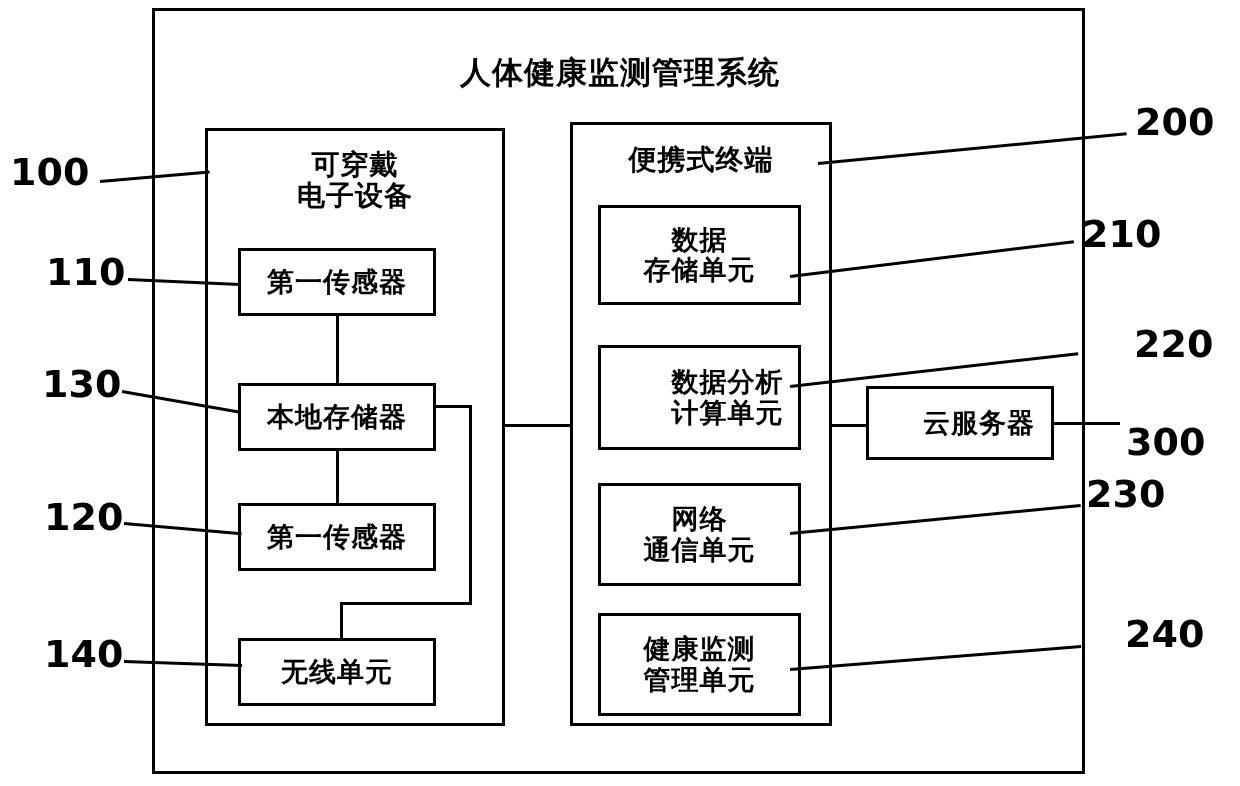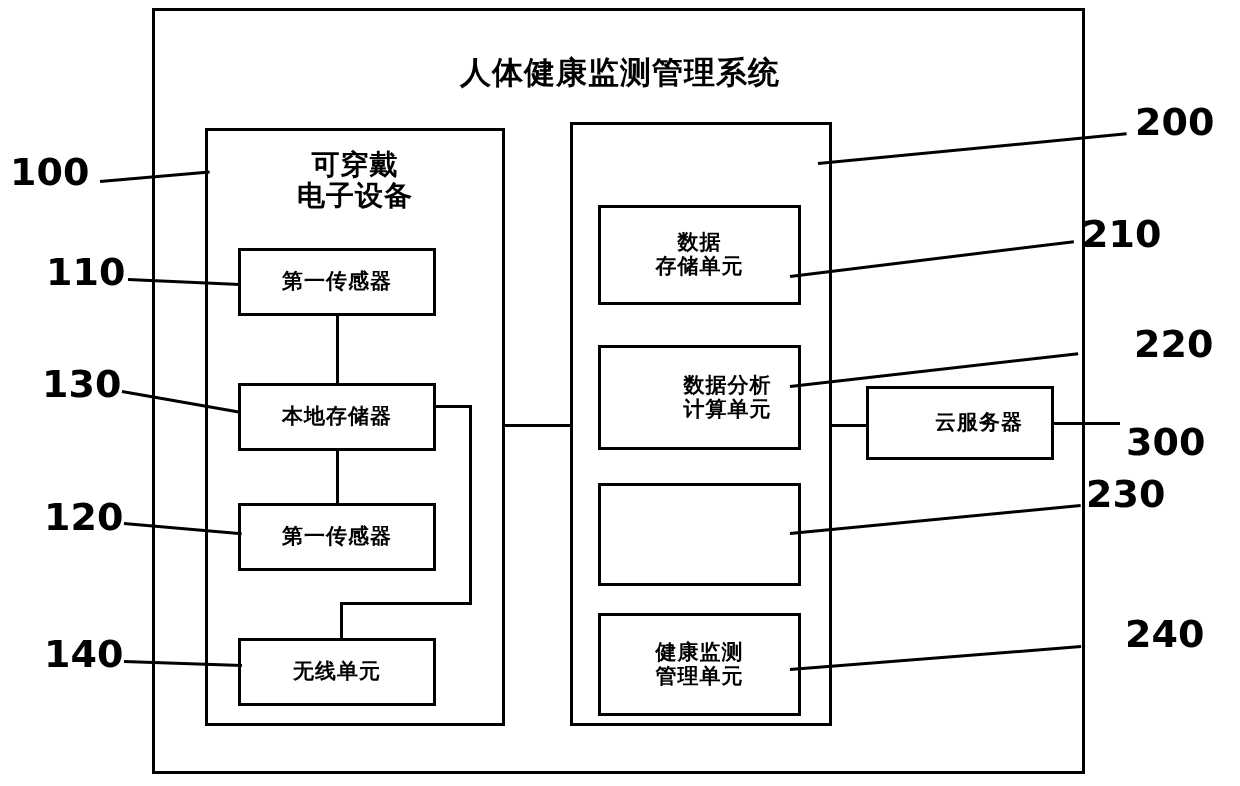--- a/index.html
+++ b/index.html
@@ -38,21 +38,21 @@
     font-size: 31px;
     font-weight: 600;
     letter-spacing: 1px;
   }
   .grp-title {
     font-size: 28px;
     font-weight: 600;
     letter-spacing: 1px;
   }
   .unit-text {
-    font-size: 21px;
+    font-size: 27px;
     font-weight: 600;
     letter-spacing: 1px;
   }
   .ref {
     position: absolute;
     font-size: 38px;
     font-weight: 700;
     color: #000;
     font-family: "DejaVu Sans", "Liberation Sans", sans-serif;
   }
@@ -70,20 +70,21 @@
 
   <div class="box" style="left:152px; top:8px; width:933px; height:766px;"></div>
 
   <div class="label sys-title" style="left:320px; top:50px; width:600px; height:44px;">人体健康监测管理系统</div>
 
   <div class="box" style="left:205px; top:128px; width:300px; height:598px;"></div>
   <div class="label grp-title" style="left:215px; top:140px; width:280px; height:80px;">可穿戴
 电子设备</div>
 
   <div class="box" style="left:570px; top:122px; width:262px; height:604px;"></div>
+  <div class="label grp-title" style="left:575px; top:140px; width:252px; height:40px;">便携式终端</div>
 
   <div class="box" style="left:238px; top:248px; width:198px; height:68px;"></div>
   <div class="label unit-text" style="left:238px; top:248px; width:198px; height:68px;">第一传感器</div>
 
   <div class="box" style="left:238px; top:383px; width:198px; height:68px;"></div>
   <div class="label unit-text" style="left:238px; top:383px; width:198px; height:68px;">本地存储器</div>
 
   <div class="box" style="left:238px; top:503px; width:198px; height:68px;"></div>
   <div class="label unit-text" style="left:238px; top:503px; width:198px; height:68px;">第一传感器</div>
 
@@ -92,20 +93,22 @@
 
   <div class="box" style="left:598px; top:205px; width:203px; height:100px;"></div>
   <div class="label unit-text" style="left:598px; top:205px; width:203px; height:100px;">数据
 存储单元</div>
 
   <div class="box" style="left:598px; top:345px; width:203px; height:105px;"></div>
   <div class="label unit-text" style="left:598px; top:345px; width:203px; height:105px;margin-left:28px;">数据分析
 计算单元</div>
 
   <div class="box" style="left:598px; top:483px; width:203px; height:103px;"></div>
+  <div class="label unit-text" style="left:598px; top:483px; width:203px; height:103px;">网络
+通信单元</div>
 
   <div class="box" style="left:598px; top:613px; width:203px; height:103px;"></div>
   <div class="label unit-text" style="left:598px; top:613px; width:203px; height:103px;">健康监测
 管理单元</div>
 
   <div class="box" style="left:866px; top:386px; width:188px; height:74px;"></div>
   <div class="label unit-text" style="left:866px; top:386px; width:188px; height:74px;padding-left:38px;">云服务器</div>
 
   <div class="line v" style="left:336px; top:316px; height:67px;"></div>
 

